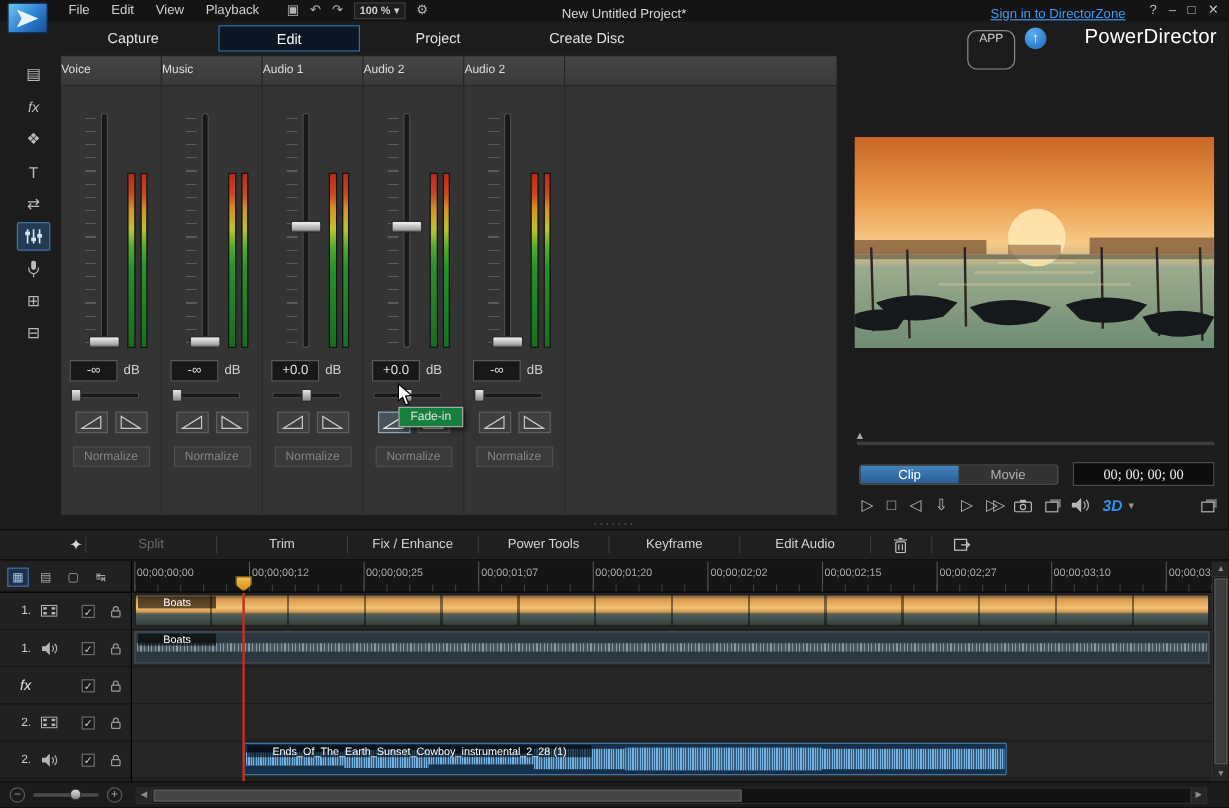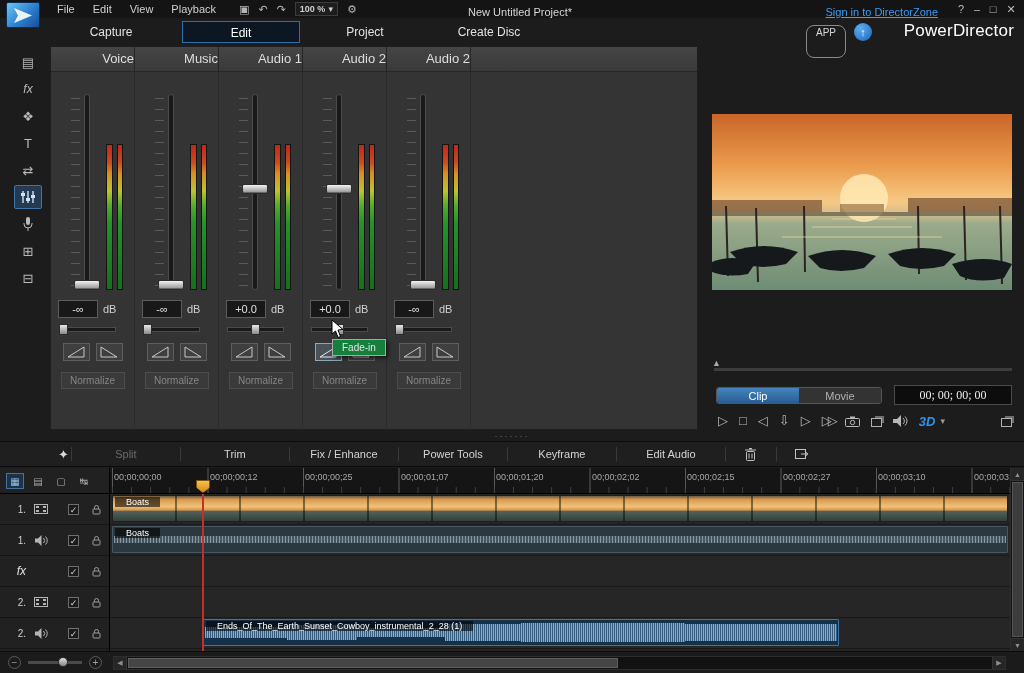--- a/index.html
+++ b/index.html
@@ -33,21 +33,21 @@
   
   .sidebar{position:absolute;left:12px;top:50px;width:32px;bottom:240px;display:flex;flex-direction:column;gap:3px;align-items:center}
   .sbitem{width:28px;height:24px;display:flex;align-items:center;justify-content:center;color:#b9b9b9;font-size:13px;border:1px solid transparent;border-radius:2px}
   .sbitem .fxg{font-style:italic;font-size:12px}
   .sbitem.active{background:#24productive}
   .sbitem.active{background:#243a52;border-color:#3f74a6;color:#cfe3f5}
 
   
   .mixer{position:absolute;left:50px;top:46px;width:648px;height:384px;background:#343434;border:1px solid #1e1e1e}
   .mxhead{display:flex;height:25px}
-  .mxcell{width:84px;line-height:24px;text-align:right;color:#dedede;background:linear-gradient(#454545,#3a3a3a);border-right:1px solid #262626;border-bottom:1px solid #262626;font-size:13px}
+  .mxcell{width:84px;line-height:24px;text-align:left;color:#dedede;background:linear-gradient(#454545,#3a3a3a);border-right:1px solid #262626;border-bottom:1px solid #262626;font-size:10px}
   .mxcell.fill{flex:1;border-right:none}
   .mxbody{display:flex;height:358px}
   .chan{width:84px;border-right:1px solid #2b2b2b;position:relative}
   .chan.fill{flex:1;border-right:none}
   .sliderzone{position:relative;margin-top:22px;height:196px}
   .ticks{position:absolute;left:20px;top:4px;bottom:4px;width:9px;background:repeating-linear-gradient(to bottom,#5a5a5a 0 1px,transparent 1px 11px)}
   .vtrack{position:absolute;left:33px;top:0;bottom:0;width:6px;background:#191919;border:1px solid #4b4b4b;border-radius:3px}
   .vhandle{position:absolute;left:23px;width:26px;height:10px;background:linear-gradient(#f2f2f2,#8f8f8f);border:1px solid #2c2c2c;border-radius:2px;box-shadow:inset 0 -1px 0 #666}
   .vhandle.pbottom{bottom:0}
   .vhandle.pmid{top:46%}
@@ -108,21 +108,21 @@
   .chk{width:11px;height:11px;background:#1b1b1b;border:1px solid #6e6e6e;color:#d2d2d2;font-size:9px;line-height:10px;text-align:center;margin-left:12px}
   .lock{margin-left:6px;display:flex}
   .rulerbar{position:absolute;left:110px;right:14px;top:0;height:26px;background:#151515;border-bottom:1px solid #000;overflow:hidden}
   .rulerbar .ticksmaj{position:absolute;inset:0;background-image:linear-gradient(90deg,#5a5a5a 0 1px,transparent 1px);background-size:95.5px 100%;background-position:2px 0}
   .rulerbar .ticksmin{position:absolute;left:0;right:0;bottom:0;height:6px;background-image:linear-gradient(90deg,#404040 0 1px,transparent 1px);background-size:19.1px 100%;background-position:2px 0}
   .rlabel{position:absolute;top:4px;font-size:9px;color:#a8a8a8;white-space:nowrap}
   .phandle{position:absolute;left:86px;top:12px;width:14px;height:13px;background:linear-gradient(#f6c24d,#d7891d);border:1px solid #7a5510;clip-path:polygon(0 0,100% 0,100% 55%,50% 100%,0 55%);z-index:4}
   .trackarea{position:absolute;left:110px;right:14px;top:26px;bottom:22px;background:#242424;overflow:hidden}
   .trow{height:31px;border-bottom:1px solid #191919;position:relative;background:#262626}
   .clip{position:absolute;top:1px;bottom:2px;border-radius:1px}
-  .cliplabel{position:absolute;top:1px;left:2px;background:rgba(0,0,0,.6);color:#fff;font-size:9px;padding:0 11px;white-space:nowrap;z-index:2}
+  .cliplabel{position:absolute;top:1px;left:2px;background:rgba(0,0,0,.6);color:#fff;font-size:9px;padding:0 21px;white-space:nowrap;z-index:2}
   .vclip{left:2px;width:896px;border:1px solid #1d1d1d;background:
     repeating-linear-gradient(90deg,transparent 0 62px,rgba(0,0,0,.45) 62px 64px),
     linear-gradient(180deg,#6b5a44 0%,#d79a4e 14%,#f2c177 42%,#d7984c 56%,#53605a 62%,#32403b 100%)}
   .aclip1{left:2px;width:896px;background:#2b3840;border:1px solid #46585f}
   .aclip1 .wave{position:absolute;left:1px;right:1px;top:9px;bottom:9px;background:repeating-linear-gradient(90deg,rgba(150,170,180,.85) 0 1px,rgba(150,170,180,.25) 1px 3px)}
   .mclip{left:93px;width:636px;background:#16304a;border:1px solid #3f73a2}
   .wavewrap{position:absolute;inset:1px;display:flex;align-items:center}
   .wavewrap i{display:block;background:repeating-linear-gradient(90deg,#74b2e2 0 1px,rgba(116,178,226,.35) 1px 2px)}
   .playline{position:absolute;left:92px;top:0;bottom:0;width:2px;background:#c62f23;z-index:3}
   .botbar{position:absolute;left:0;right:0;bottom:0;height:22px;background:#1b1b1b;border-top:1px solid #0c0c0c}

